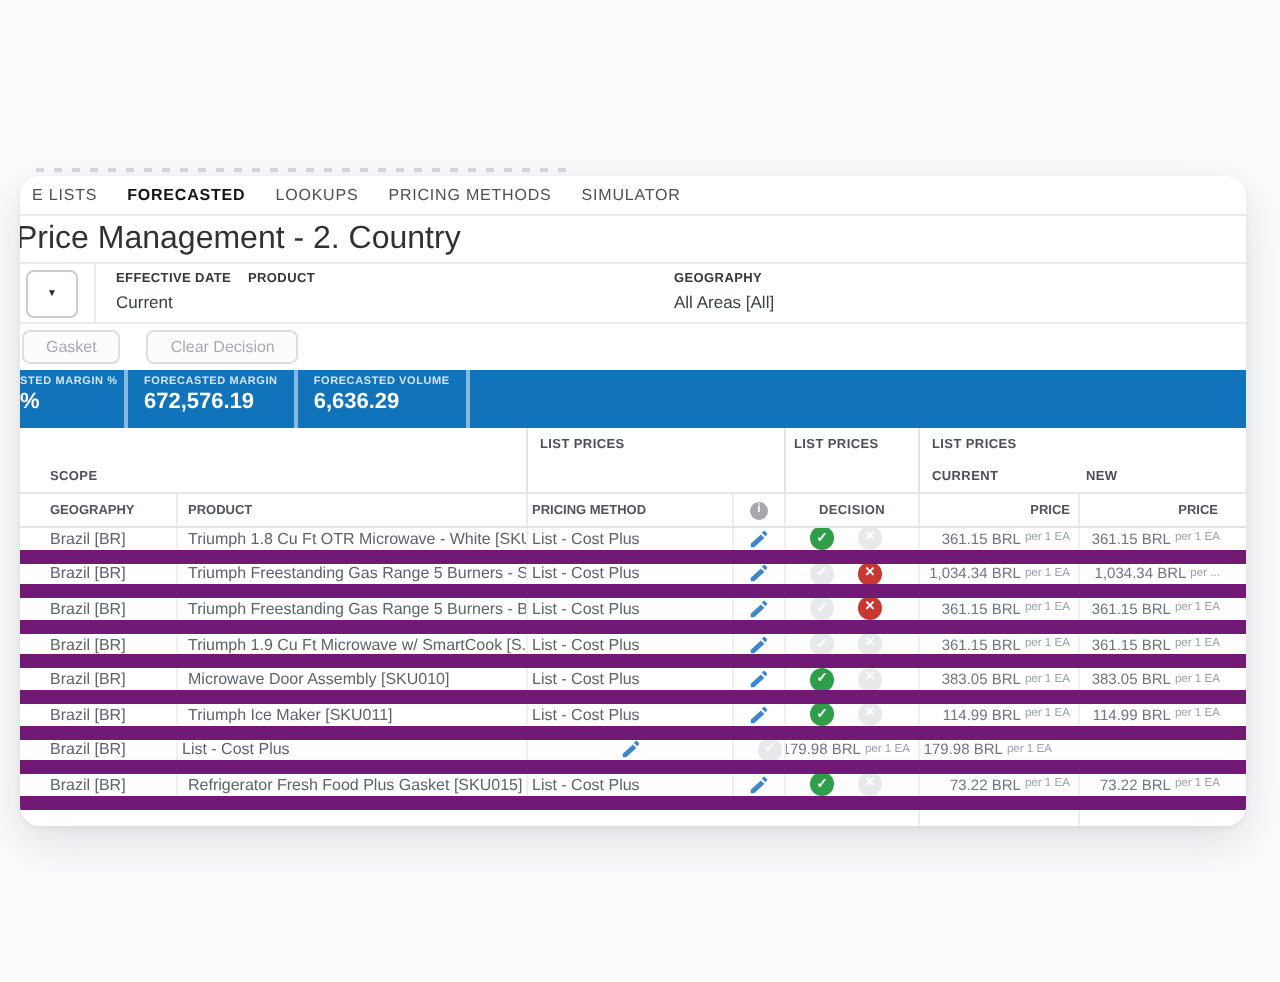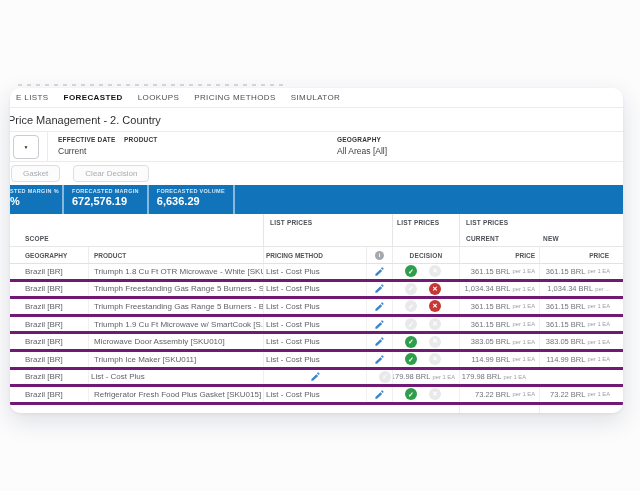--- a/index.html
+++ b/index.html
@@ -18,21 +18,21 @@
     background:#fff;border-radius:10px;overflow:hidden;
     box-shadow:0 8px 24px rgba(30,40,60,.14),0 1px 3px rgba(0,0,0,.06);
   }
   
   .tabs{height:19px;display:flex;align-items:center;gap:15px;padding-left:6px;
     border-bottom:1px solid #ebebeb;font-size:8px;letter-spacing:.4px;color:#4c4f53;white-space:nowrap;}
   .tab{cursor:default;}
   .tab.active{font-weight:bold;color:#131313;}
   
   .title-row{height:23px;border-bottom:1px solid #ebebeb;display:flex;align-items:center;}
-  .page-title{font-size:11px;color:#2f3134;margin-left:-2px;white-space:nowrap;}
+  .page-title{font-size:16px;color:#2f3134;margin-left:-2px;white-space:nowrap;}
   
   .filter-row{height:29px;border-bottom:1px solid #ebebeb;display:flex;}
   .caret-btn{width:24px;height:22px;margin:3px 0 0 3px;border:1px solid #c9ccd0;border-radius:4px;
     background:#fff;display:flex;align-items:center;justify-content:center;font-size:5px;color:#2c2c2c;}
   .filter-sep{width:1px;background:#ebebeb;margin-left:8px;}
   .field{padding-top:4px;}
   .field .flabel{font-size:6.5px;font-weight:bold;letter-spacing:.2px;color:#35383b;white-space:nowrap;}
   .field .fvalue{font-size:8.5px;color:#3c4043;margin-top:3px;white-space:nowrap;}
   .f-date{margin-left:10px;width:66px;}
   .f-product{width:213px;}
@@ -60,21 +60,21 @@
   .g-new{grid-column:7;padding-left:4px;}
   .col-row{height:17px;border-bottom:1px solid #e2e2e2;font-size:6.5px;font-weight:bold;color:#51555a;}
   .col-row>div{display:flex;align-items:center;box-sizing:border-box;border-left:1px solid #ececec;}
   .col-row>div:first-child{border-left:none;padding-left:15px;}
   .ch-product{padding-left:5px;}
   .ch-pricing{padding-left:2px;}
   .ch-edit{justify-content:center;}
   .ch-decision{justify-content:center;letter-spacing:.2px;}
   .ch-price1{justify-content:flex-end;padding-right:4px;}
   .ch-price2{justify-content:flex-end;padding-right:14px;}
-  .trow{height:17.6px;border-bottom:3px solid #701a75;font-size:8px;color:#5f6368;}
+  .trow{height:17.6px;border-bottom:7px solid #701a75;font-size:8px;color:#5f6368;}
   .trow>div{display:flex;align-items:center;box-sizing:border-box;border-left:1px solid #f0f0f0;overflow:hidden;}
   .trow>div:first-child{border-left:none;padding-left:15px;}
   .td-product{padding-left:5px;white-space:nowrap;text-overflow:ellipsis;}
   .td-pricing{padding-left:2px;white-space:nowrap;}
   .td-edit{justify-content:center;}
   .td-decision{padding-left:12px;gap:12px;}
   .td-price{justify-content:flex-end;padding-right:4px;white-space:nowrap;color:#70757c;font-size:7.5px;padding-left:35px;}
   .td-price.new{padding-right:13px;}
   .td-price .unit{font-size:5.8px;color:#9aa0a8;margin-left:2px;}
   .dicon{width:12px;height:12px;border-radius:50%;background:#e7e9ea;color:#fff;

